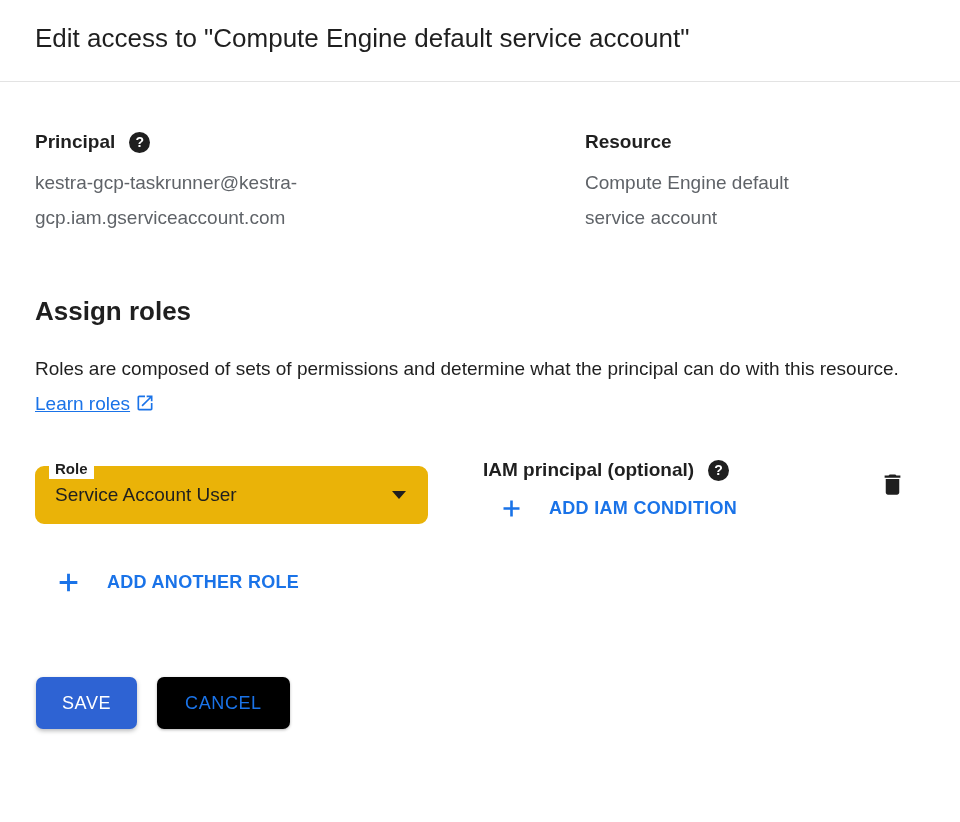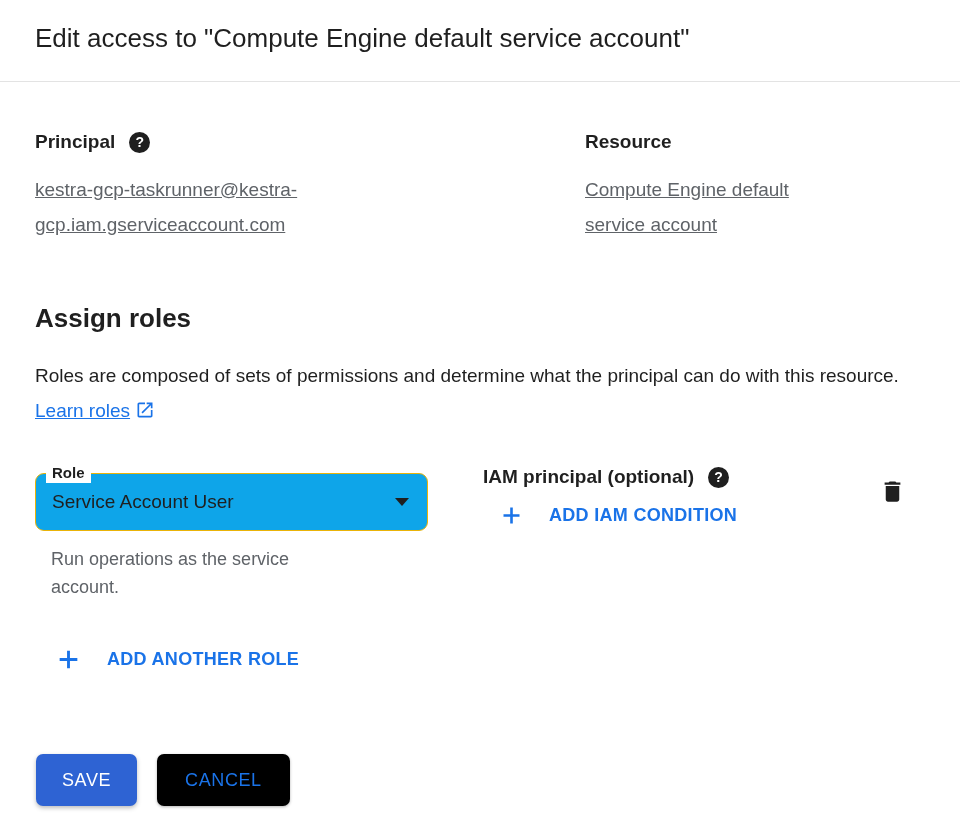--- a/index.html
+++ b/index.html
@@ -20,33 +20,32 @@
     line-height: 37px;
     color: #1f1f1f;
     white-space: nowrap;
   }
   .content { padding: 0 35px; }
 
   
   .info-row { display: flex; margin-top: 49px; }
   .info-col-principal { width: 550px; flex: 0 0 550px; }
   .info-col-resource { flex: 1 1 auto; }
-  .info-label-row { display: flex; align-items: center; gap: 14px; margin-bottom: 19px; }
+  .info-label-row { display: flex; align-items: center; gap: 14px; margin-bottom: 12px; }
   .info-label { font-size: 19px; font-weight: 700; color: #1f1f1f; line-height: 22px; }
   .help-icon {
     width: 21px; height: 21px; border-radius: 50%;
     background: #1f1f1f; color: #ffffff;
     font-size: 14px; font-weight: 700;
     display: inline-flex; align-items: center; justify-content: center;
     line-height: 1; cursor: default; flex: 0 0 auto;
   }
   .info-value {
     font-size: 19px; color: #5f6368; line-height: 35px;
     overflow-wrap: break-word;
-    text-decoration: underline;
   }
   .principal-value { width: 330px; }
   .resource-value { width: 255px; }
 
   
   .assign-heading {
     margin-top: 61px;
     font-size: 26px; font-weight: 700; color: #1f1f1f; line-height: 31px;
   }
   .assign-desc {
@@ -59,24 +58,24 @@
     white-space: nowrap;
   }
   .external-link-icon { vertical-align: -3px; margin-left: 5px; }
 
   
   .role-row { display: flex; align-items: flex-start; margin-top: 34px; }
   .role-col { width: 393px; flex: 0 0 393px; }
   .select-field {
     position: relative;
     width: 393px; height: 58px;
-    border: 1px solid #eab308;
+    border: 4px solid #eab308;
     border-radius: 9px;
     margin-top: 11px;
-    background: #0ea5e9;
+    background: #eab308;
     cursor: pointer;
     display: flex; align-items: center;
   }
   .select-field-label {
     position: absolute; top: -11px; left: 10px;
     background: #ffffff; padding: 0 6px;
     font-size: 15px; font-weight: 700; color: #1f1f1f; line-height: 20px;
   }
   .select-field-value { font-size: 19px; color: #1f1f1f; padding-left: 16px; flex: 1 1 auto; }
   .dropdown-arrow-icon {
@@ -167,21 +166,20 @@
   </p>
 
   <div class="role-row">
 
     <div class="role-col">
       <div class="select-field">
         <span class="select-field-label">Role</span>
         <span class="select-field-value">Service Account User</span>
         <span class="dropdown-arrow-icon"></span>
       </div>
-      <div class="role-helper">Run operations as the service account.</div>
     </div>
 
     <div class="iam-col">
       <div class="iam-label-row">
         <span class="iam-label">IAM principal (optional)</span>
         <span class="help-icon">?</span>
       </div>
       <button class="text-action-btn add-iam-btn">
         <span class="plus-icon">
             <svg width="19" height="19" viewBox="0 0 19 19">

